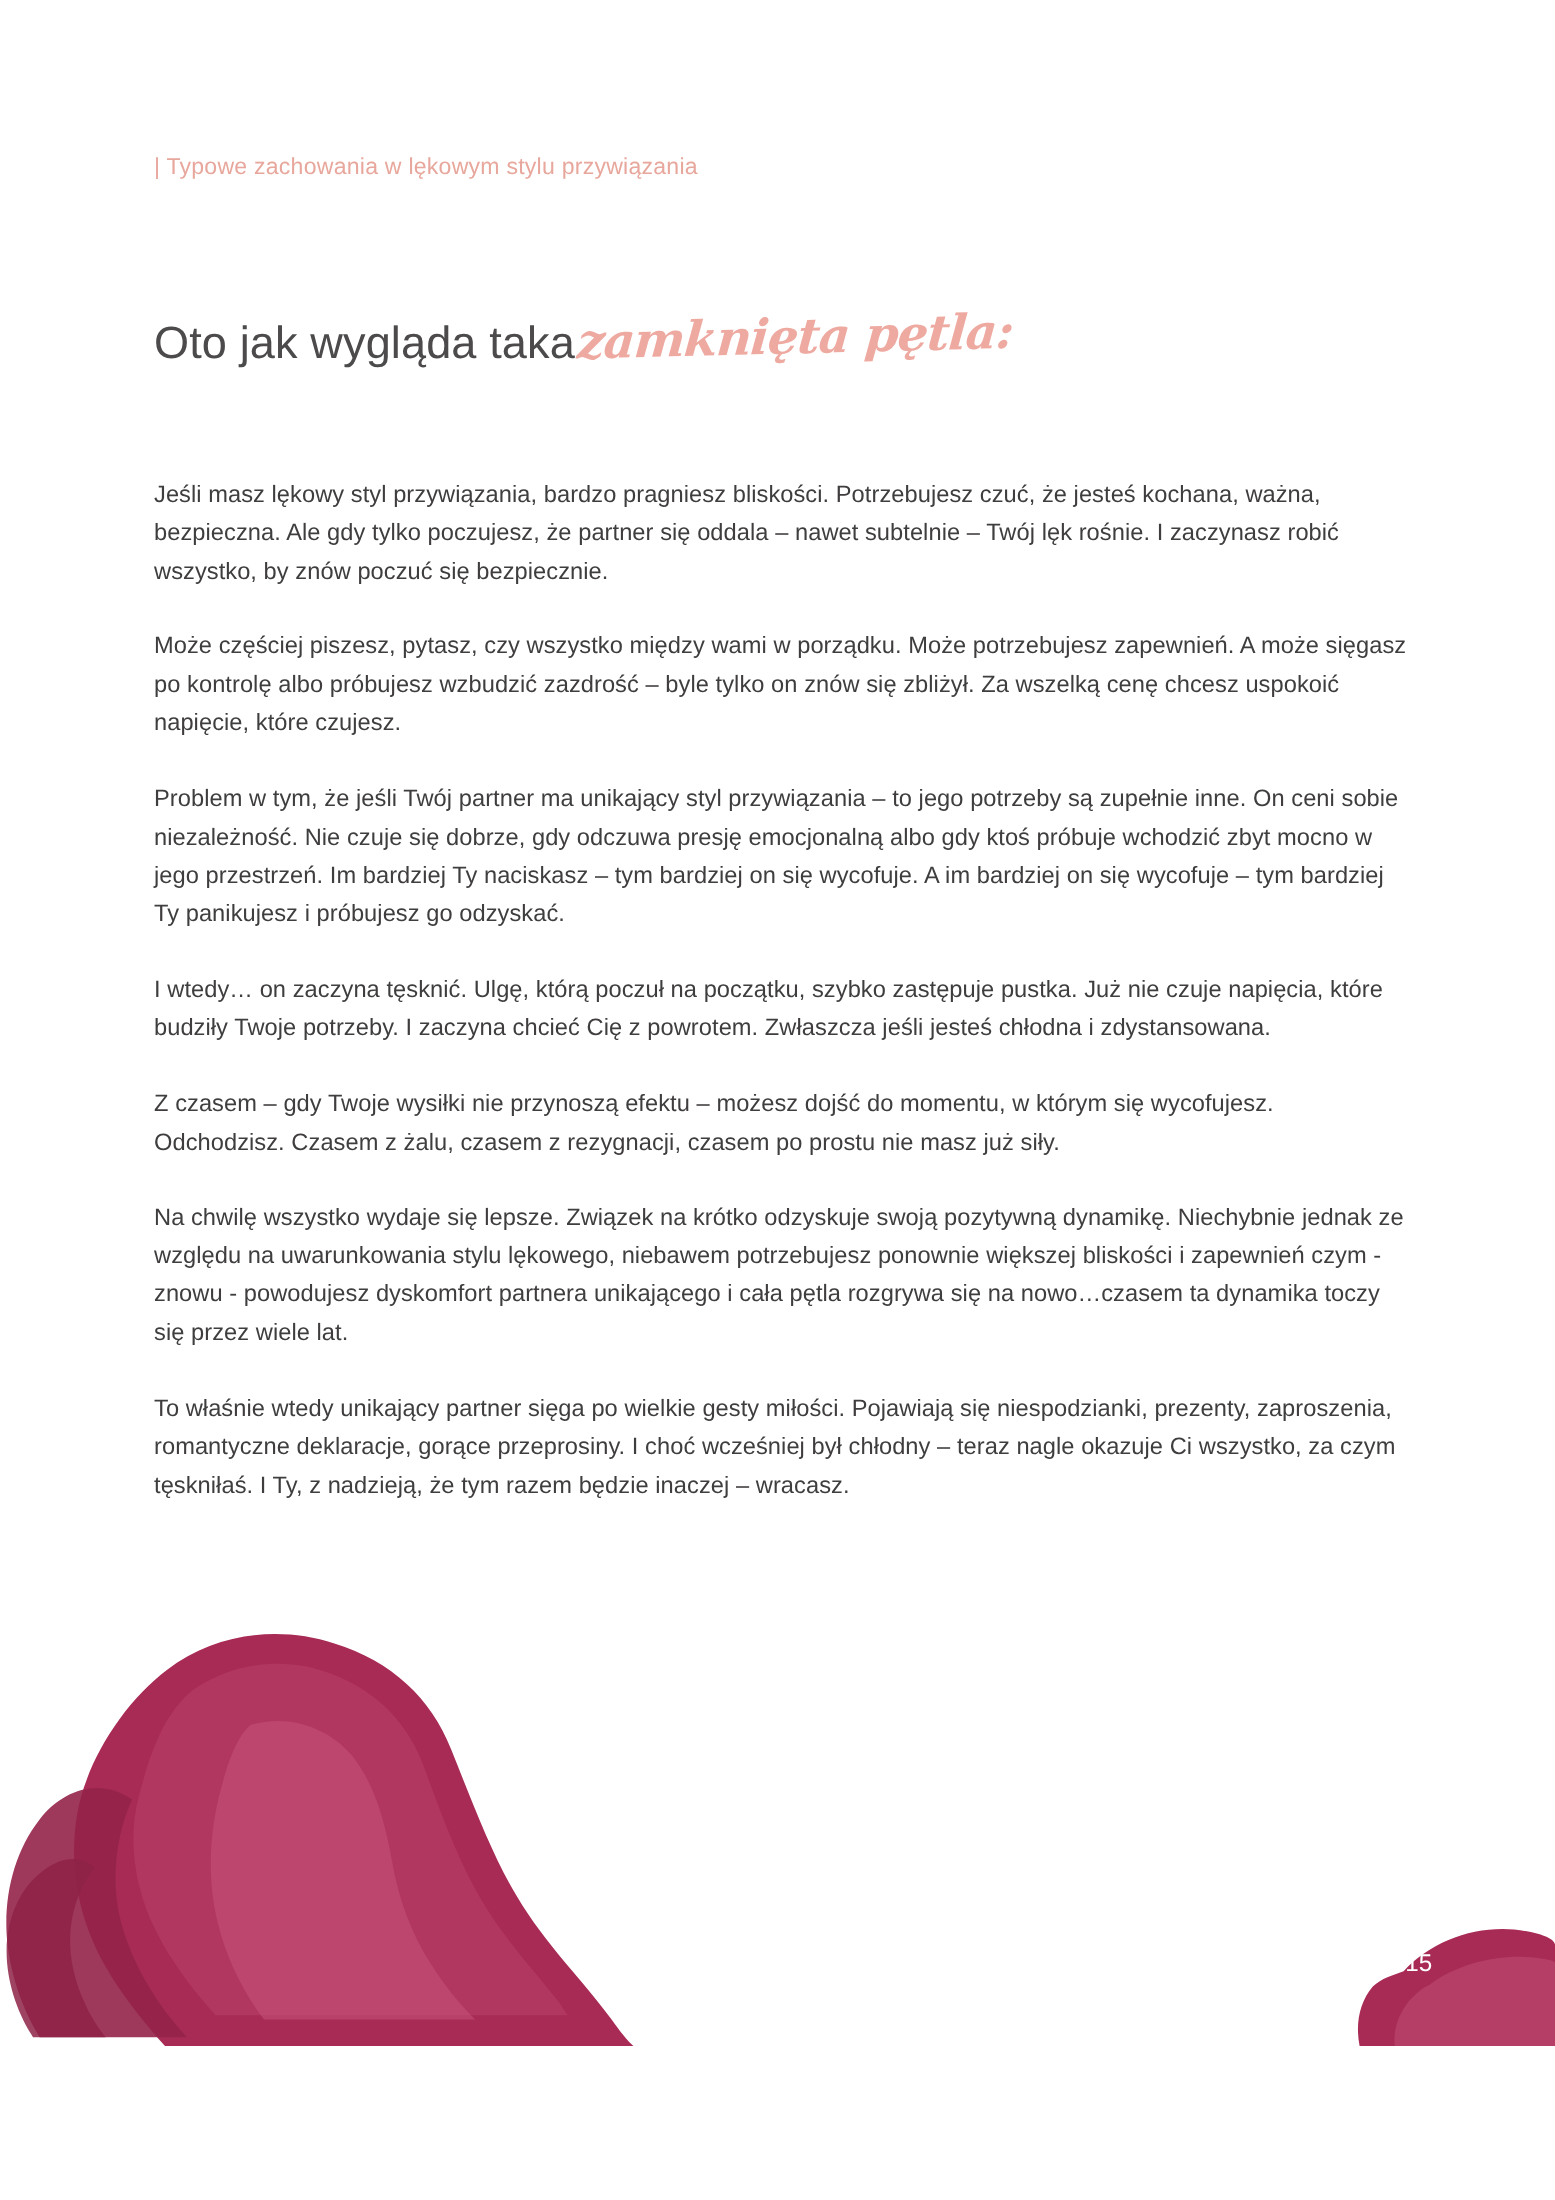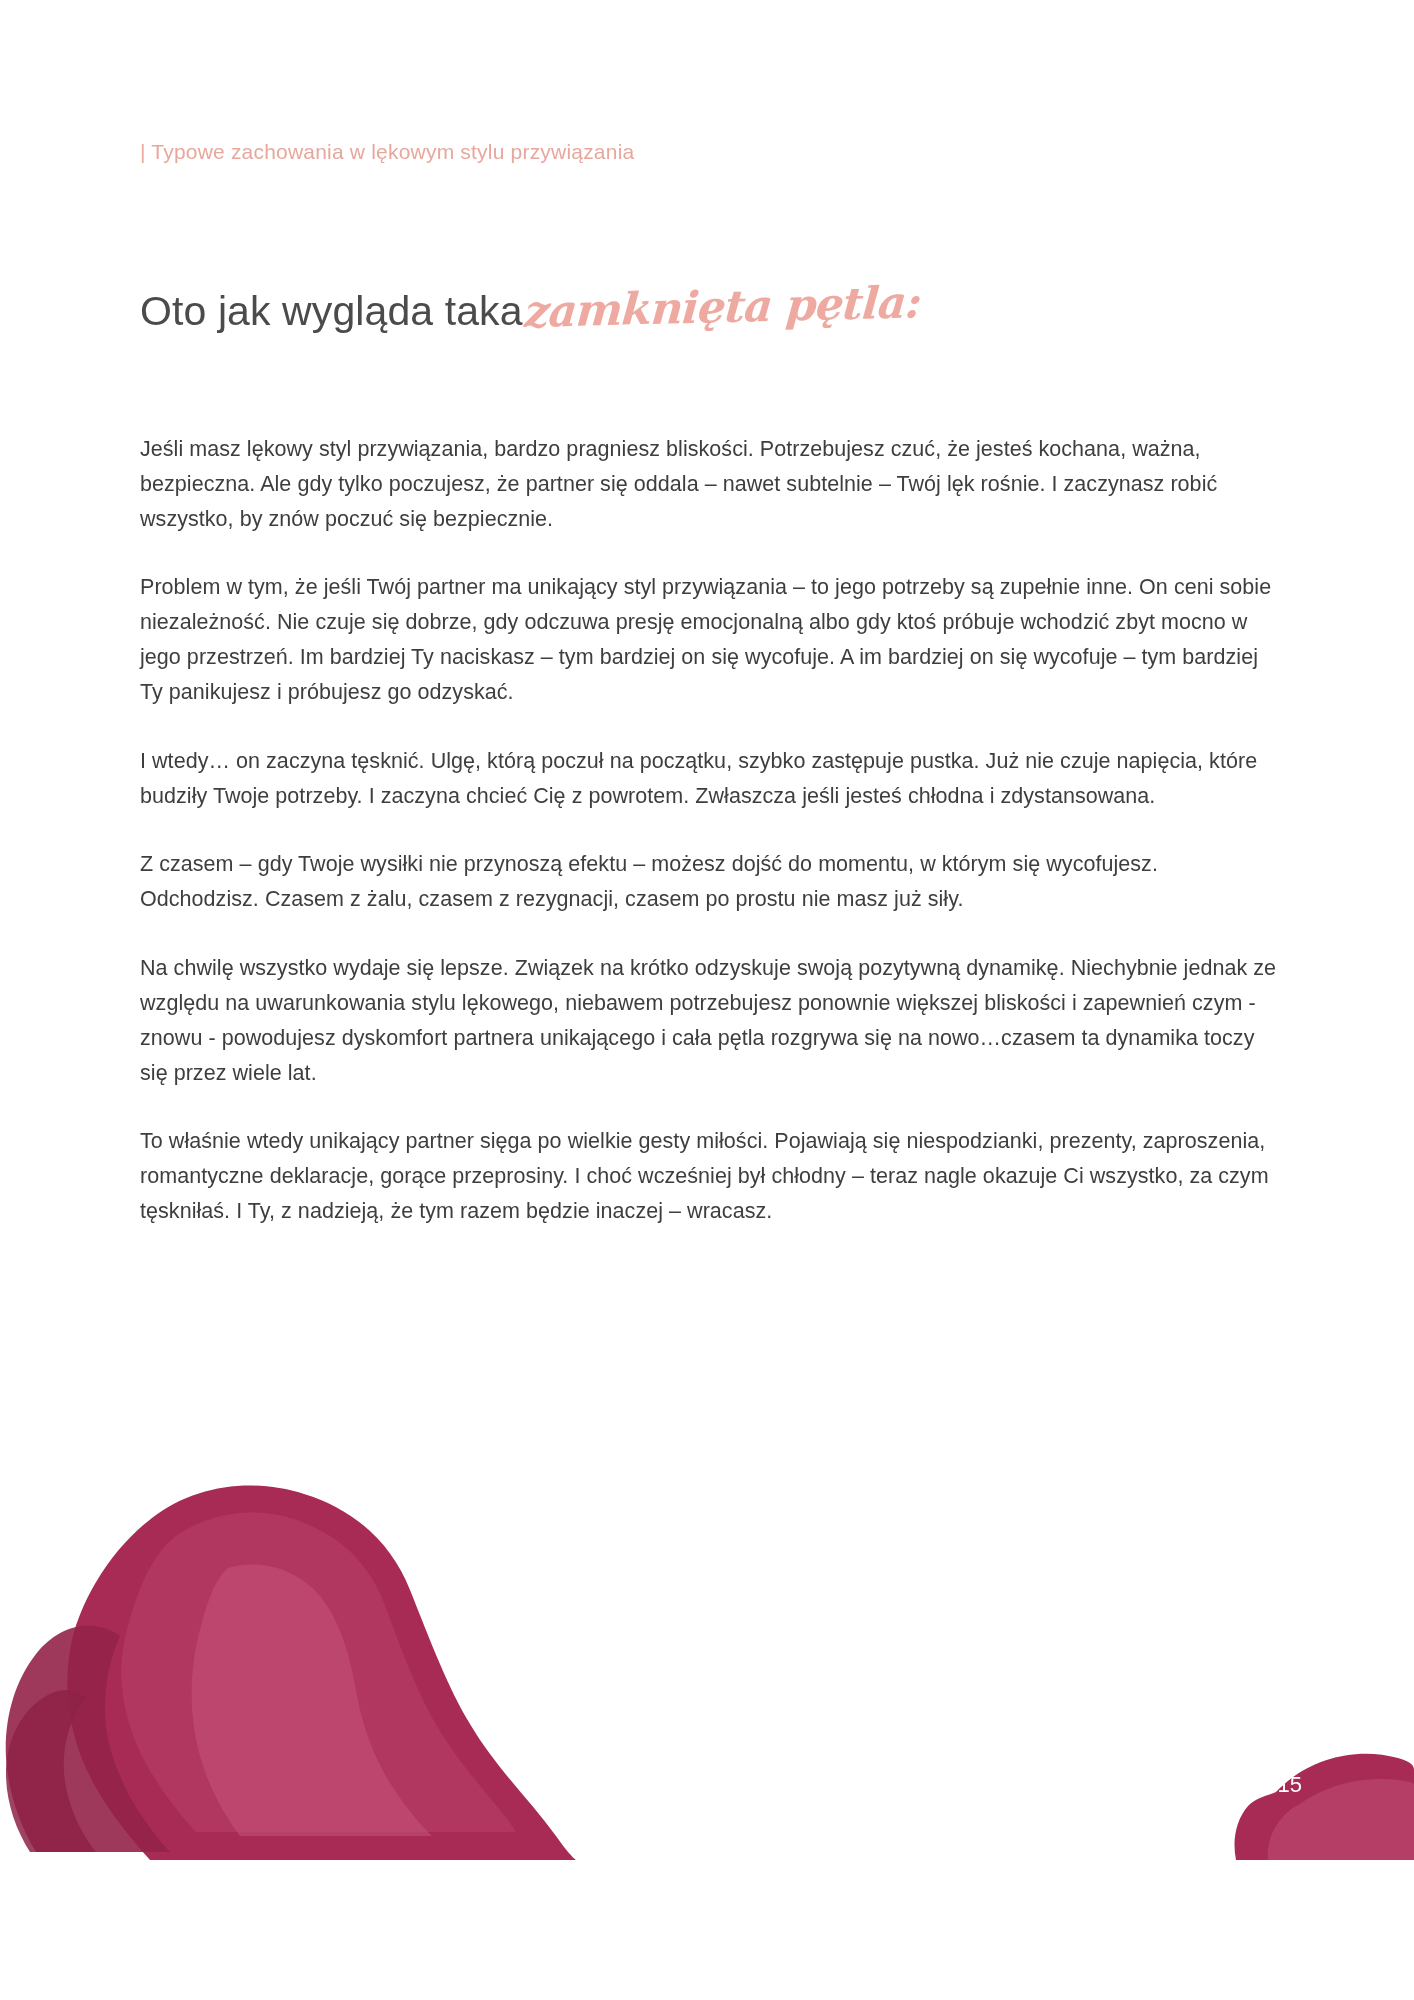--- a/index.html
+++ b/index.html
@@ -127,20 +127,21 @@
 
   <div class="eyebrow">| Typowe zachowania w lękowym stylu przywiązania</div>
 
   <h1 class="heading">
     <span class="h-plain">Oto jak wygląda taka</span>
     <span class="h-script">zamknięta pętla:</span>
   </h1>
 
   <div class="body-copy">
     <p>Jeśli masz lękowy styl przywiązania, bardzo pragniesz bliskości. Potrzebujesz czuć, że jesteś kochana, ważna, bezpieczna. Ale gdy tylko poczujesz, że partner się oddala – nawet subtelnie – Twój lęk rośnie. I zaczynasz robić wszystko, by znów poczuć się bezpiecznie.</p>
+    <p>Może częściej piszesz, pytasz, czy wszystko między wami w porządku. Może potrzebujesz zapewnień. A może sięgasz po kontrolę albo próbujesz wzbudzić zazdrość – byle tylko on znów się zbliżył. Za wszelką cenę chcesz uspokoić napięcie, które czujesz.</p>
     <p>Problem w tym, że jeśli Twój partner ma unikający styl przywiązania – to jego potrzeby są zupełnie inne. On ceni sobie niezależność. Nie czuje się dobrze, gdy odczuwa presję emocjonalną albo gdy ktoś próbuje wchodzić zbyt mocno w jego przestrzeń. Im bardziej Ty naciskasz – tym bardziej on się wycofuje. A im bardziej on się wycofuje – tym bardziej Ty panikujesz i próbujesz go odzyskać.</p>
     <p>I wtedy… on zaczyna tęsknić. Ulgę, którą poczuł na początku, szybko zastępuje pustka. Już nie czuje napięcia, które budziły Twoje potrzeby. I zaczyna chcieć Cię z powrotem. Zwłaszcza jeśli jesteś chłodna i zdystansowana.</p>
     <p>Z czasem – gdy Twoje wysiłki nie przynoszą efektu – możesz dojść do momentu, w którym się wycofujesz. Odchodzisz. Czasem z żalu, czasem z rezygnacji, czasem po prostu nie masz już siły.</p>
     <p>Na chwilę wszystko wydaje się lepsze. Związek na krótko odzyskuje swoją pozytywną dynamikę. Niechybnie jednak ze względu na uwarunkowania stylu lękowego, niebawem potrzebujesz ponownie większej bliskości i zapewnień czym - znowu - powodujesz dyskomfort partnera unikającego i cała pętla rozgrywa się na nowo…czasem ta dynamika toczy się przez wiele lat.</p>
     <p>To właśnie wtedy unikający partner sięga po wielkie gesty miłości. Pojawiają się niespodzianki, prezenty, zaproszenia, romantyczne deklaracje, gorące przeprosiny. I choć wcześniej był chłodny – teraz nagle okazuje Ci wszystko, za czym tęskniłaś. I Ty, z nadzieją, że tym razem będzie inaczej – wracasz.</p>
   </div>
 
   <div class="page-number">15</div>
 
 </div>

